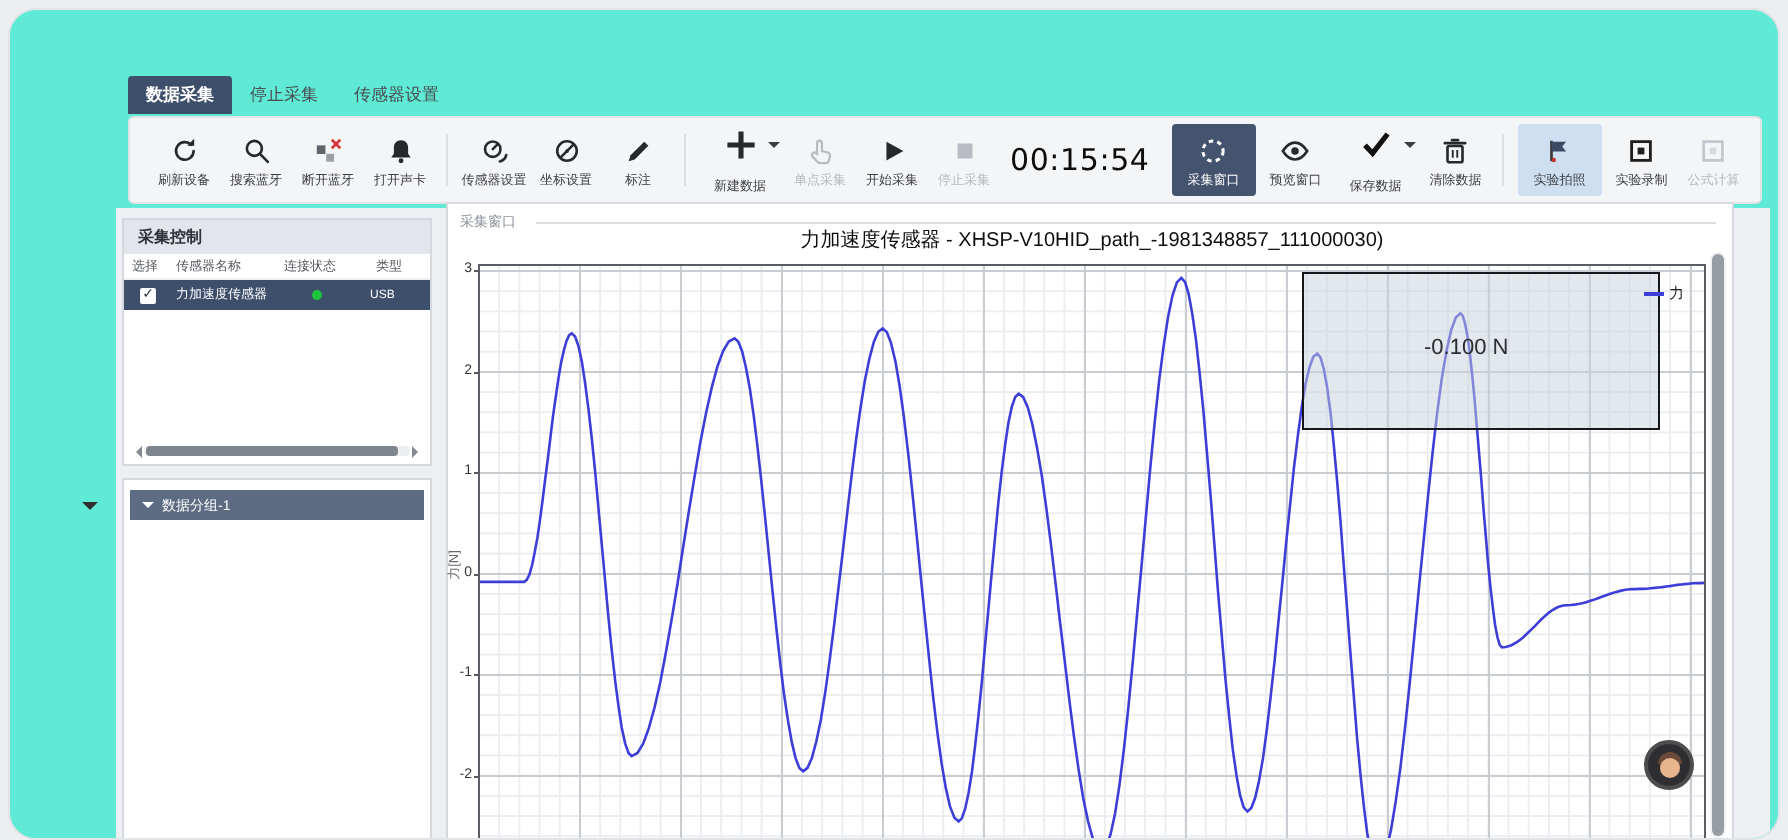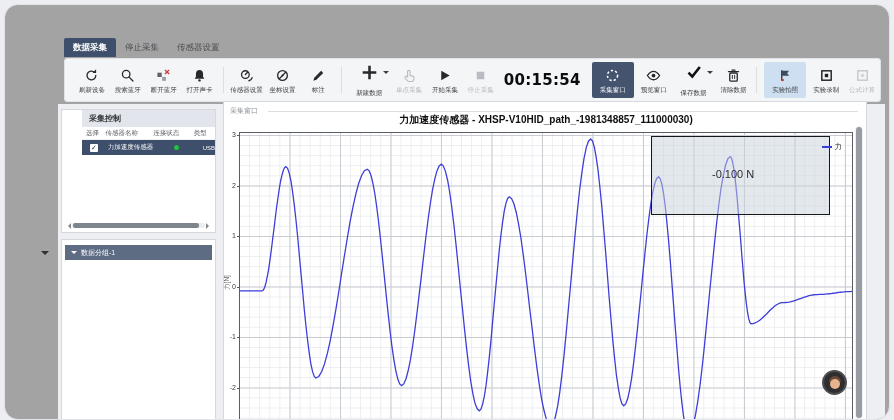--- a/index.html
+++ b/index.html
@@ -5,21 +5,21 @@
   * { box-sizing: border-box; margin: 0; padding: 0; }
   html,body { width: 894px; height: 420px; }
   body {
     background: #eceef1;
     font-family: "Liberation Sans", "DejaVu Sans", sans-serif;
     position: relative;
     overflow: hidden;
   }
   #window {
     position: absolute; left: 4px; top: 4px; width: 886px; height: 416px;
-    background: #a3a3a3; border: 1px solid #e0e3e7; border-radius: 14px;
+    background: #5eead4; border: 1px solid #e0e3e7; border-radius: 14px;
     overflow: hidden;
   }
   
   .content-bg { position: absolute; left: 53px; top: 99px; width: 827px; height: 317px; background: #edeff2; }
 
   
   .tabbar { position: absolute; left: 59px; top: 33px; height: 19px; display: flex; }
   .tab { height: 19px; padding: 0 9px; font-size: 8.5px; line-height: 19px; color: #4a4d52; }
   .tab.active { background: #3e4f6b; color: #fff; border-radius: 2px 2px 0 0; font-weight: bold; }
 
@@ -36,28 +36,28 @@
   .tb.disabled .lb { color: #b4b8be; }
   .tb.wide { width: 44px; flex-direction: row; flex-wrap: wrap; justify-content: center; }
   .tb.wide .ic { width: 100%; justify-content: center; }
   .tb.wide .lb { width: 100%; text-align: center; }
   .tbcaret { position: absolute; right: 2px; top: 12px; width: 0; height: 0;
              border: 3.2px solid transparent; border-top-color: #3c3e42; }
   .tb.dark { background: #44536e; border-radius: 2px; margin: 3px 2px; width: 42px; }
   .tb.dark .lb { color: #fff; }
   .tb.hl { background: #cddff1; border-radius: 2px; margin: 3px 2px; width: 42px; }
   .sep { width: 1px; background: #dcdee2; margin: 8px 5px; }
-  .timer { align-self: center; font-size: 15px; font-weight: bold; color: #0c0c0c;
+  .timer { align-self: center; font-size: 15px; font-weight: normal; color: #0c0c0c;
            margin: 0 9px 0 5px; letter-spacing: .3px; font-family: "DejaVu Sans", sans-serif; }
 
   
   .panel { position: absolute; background: #fff; border: 1px solid #d5d8dd; }
   .panel-head { height: 17px; background: #e2e6ec; font-size: 8px; font-weight: bold;
                 color: #2f3338; line-height: 17px; padding-left: 7px; }
-  #collect-panel { left: 56px; top: 104px; width: 155px; height: 124px; padding-left: 20px; }
+  #collect-panel { left: 56px; top: 104px; width: 155px; height: 124px; }
   .tbl-head { display: flex; align-items: center; height: 13px; font-size: 6.5px; color: #565a60;
               border-bottom: 1px solid #eef0f2; }
   .th-sel { width: 26px; padding-left: 4px; } .th-name { width: 54px; }
   .th-st { width: 46px; } .th-type { width: 24px; }
   .tbl-row { display: flex; align-items: center; height: 15px; background: #3e4f6b; color: #fff; font-size: 6.5px; }
   .cb { width: 8px; height: 8px; background: #fff; border-radius: 1px; color: #2b3442;
         font-size: 7px; line-height: 8px; text-align: center; margin-left: 8px; }
   .row-name { width: 54px; margin-left: 10px; white-space: nowrap; }
   .dot { width: 5px; height: 5px; border-radius: 50%; background: #1ec43c; margin-left: 14px; }
   .row-type { margin-left: 24px; font-size: 6px; }
@@ -80,21 +80,21 @@
 
   .collapse { position: absolute; left: 36px; top: 246px; width: 0; height: 0;
               border: 4px solid transparent; border-top-color: #2f2f2f; }
 
   
   #chart-panel { position: absolute; left: 218px; top: 96px; width: 644px; height: 321px;
                  background: #fff; border: 1px solid #d5d8dd; }
   .gb-label { position: absolute; left: 6px; top: 4px; font-size: 7px; color: #8d939c; }
   .gb-line { position: absolute; left: 44px; right: 8px; top: 9px; height: 1px; background: #dbdee2; }
   .c-title { position: absolute; left: 15px; width: 614px; top: 11px; text-align: center;
-             font-size: 10px; font-weight: bold; color: #0e0e10; white-space: nowrap; }
+             font-size: 10px; font-weight: normal; color: #0e0e10; white-space: nowrap; }
   #plot { position: absolute; left: 15px; top: 30px; width: 614px; height: 291px;
           border: 1.5px solid #5a5e64; border-bottom: none; overflow: hidden;
           background-color: #fff;
           background-image:
             linear-gradient(to right,  #c9ccd1 1px, transparent 1px),
             linear-gradient(to bottom, #c9ccd1 1px, transparent 1px),
             linear-gradient(to right,  #ebedef 1px, transparent 1px),
             linear-gradient(to bottom, #ebedef 1px, transparent 1px);
           background-size: 50.5px 100%, 100% 50.5px, 10.1px 100%, 100% 10.1px;
           background-position: -1px 0, 0 2px, -1px 0, 0 2px; }

